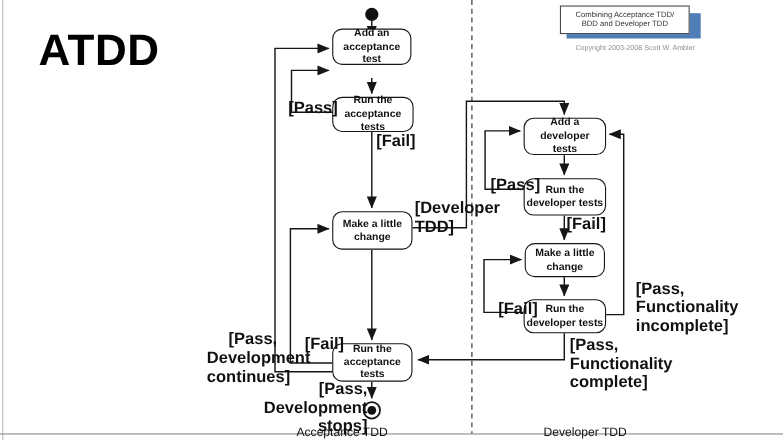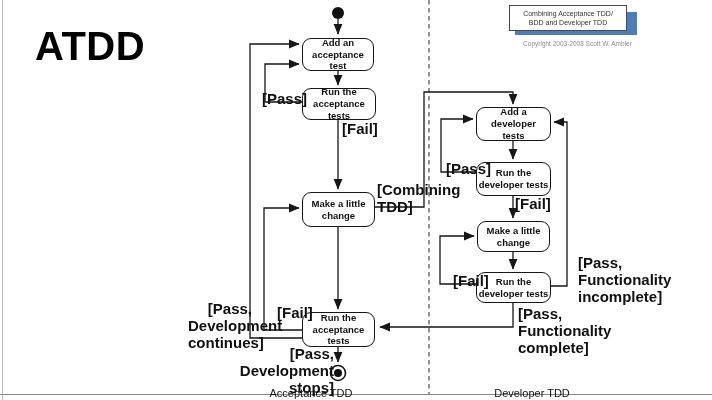--- a/index.html
+++ b/index.html
@@ -85,41 +85,41 @@
     </g>
   </svg>
 
   <div class="heading">ATDD</div>
 
   <div class="hdr-blue" style="background:#4f7db8;"></div>
   <div class="hdr-white">Combining Acceptance TDD/
 BDD and Developer TDD</div>
   <div class="hdr-copy">Copyright 2003-2008 Scott W. Ambler</div>
 
-  <div class="node" style="left:302px; top:38px;  width:72px; height:33px;">Add an
+  <div class="node" style="left:302px; top:26px;  width:72px; height:33px;">Add an
 acceptance test</div>
   <div class="node" style="left:302px; top:88px;  width:74px; height:32px;">Run the
 acceptance tests</div>
   <div class="node" style="left:302px; top:192px; width:73px; height:35px;">Make a little
 change</div>
   <div class="node" style="left:302px; top:312px; width:73px; height:35px;">Run the
 acceptance tests</div>
 
   <div class="node" style="left:476px; top:107px; width:75px; height:34px;">Add a developer
 tests</div>
   <div class="node" style="left:476px; top:162px; width:75px; height:34px;">Run the
 developer tests</div>
   <div class="node" style="left:477px; top:221px; width:73px; height:31px;">Make a little
 change</div>
   <div class="node" style="left:476px; top:272px; width:75px; height:31px;">Run the
 developer tests</div>
 
   <div class="lbl r" style="left:262px; top:91px;  width:36px;">[Pass]</div>
   <div class="lbl" style="left:342px; top:121px;">[Fail]</div>
-  <div class="lbl" style="left:377px; top:182px;">[Combining
+  <div class="lbl" style="left:377px; top:182px;">[Developer
 TDD]</div>
   <div class="lbl r" style="left:188px; top:301px; width:64px;">[Pass,
 Development
 continues]</div>
   <div class="lbl" style="left:277px; top:305px;">[Fail]</div>
   <div class="lbl r" style="left:230px; top:346px; width:104px;">[Pass,
 Development stops]</div>
   <div class="lbl" style="left:446px; top:161px;">[Pass]</div>
   <div class="lbl" style="left:515px; top:196px;">[Fail]</div>
   <div class="lbl" style="left:453px; top:273px;">[Fail]</div>

